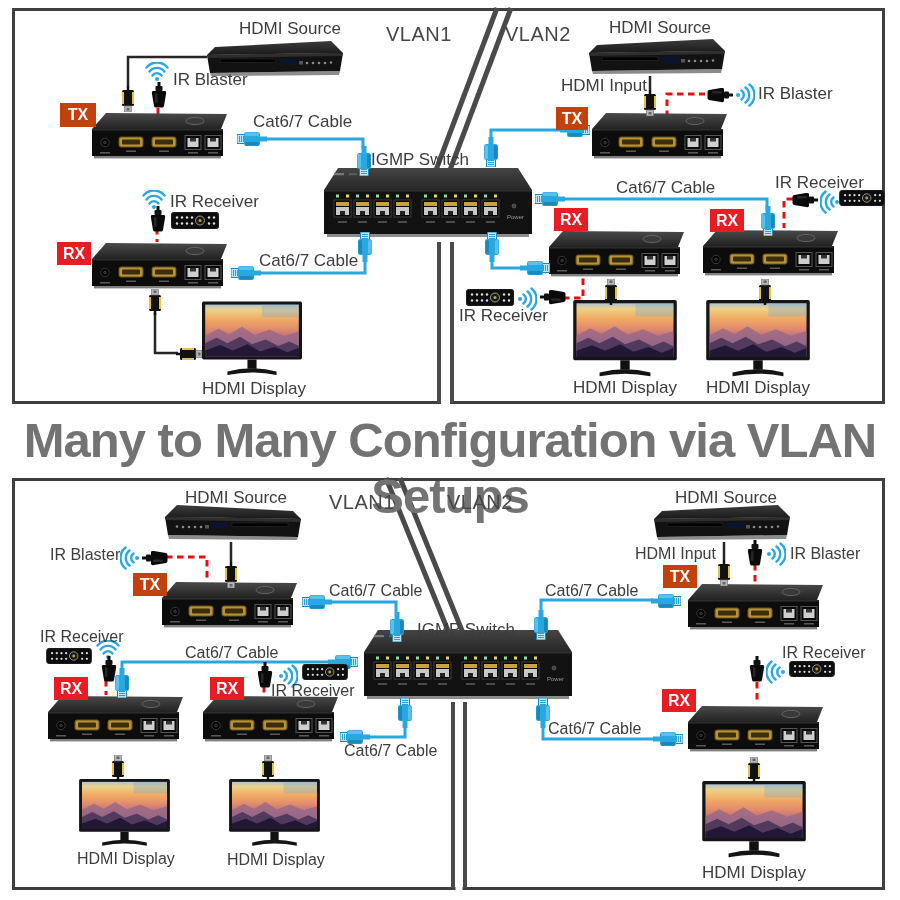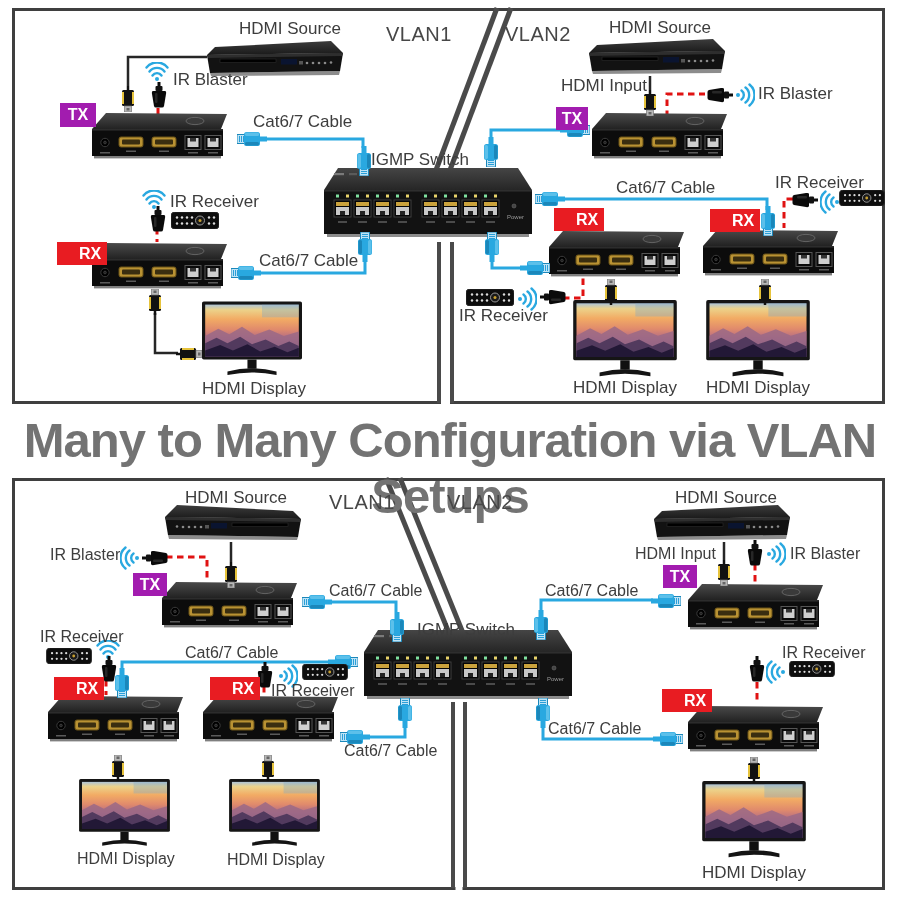--- a/index.html
+++ b/index.html
@@ -9,22 +9,22 @@
   #panel-top{left:12px;top:8px;width:867px;height:390px;}
   #panel-bottom{left:12px;top:478px;width:867px;height:406px;}
   #diagram-svg{position:absolute;left:0;top:0;z-index:2;}
   #labels{position:absolute;left:0;top:0;width:900px;height:900px;z-index:3;pointer-events:none;}
   .lbl{position:absolute;white-space:nowrap;font-size:17px;color:#3d3d3d;}
   .lbl.sm{font-size:16px;}
   .ctr{text-align:center;}
   .vlan{font-weight:normal;font-size:20px;color:#474747;letter-spacing:.5px;}
   .badge{position:absolute;display:flex;align-items:center;justify-content:center;
          color:#fff;font-weight:bold;font-size:16px;}
-  .badge.tx{background:#a21caf;}
-  .badge.rx{background:#e81c22;padding-left:16px;}
+  .badge.tx{background:#c2410c;}
+  .badge.rx{background:#e81c22;}
   #main-title{position:absolute;left:0;top:412px;width:900px;text-align:center;
       font-size:49px;font-weight:700;color:#737373;letter-spacing:-1px;z-index:3;}
 </style>
 </head>
 <body>
 
 <div id="stage">
 
   <div class="panel" id="panel-top"></div>
   <div class="panel" id="panel-bottom"></div>

